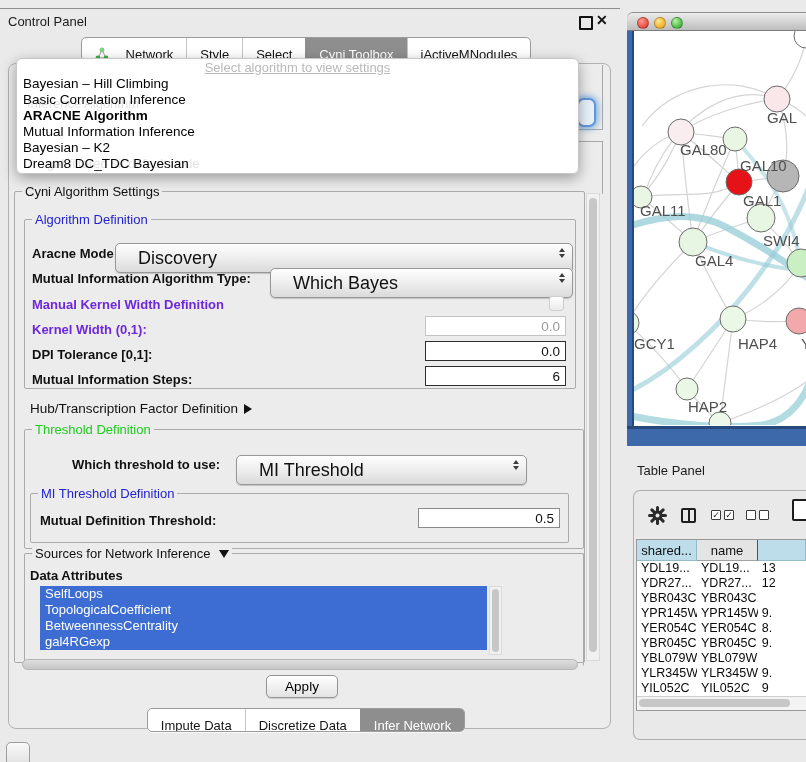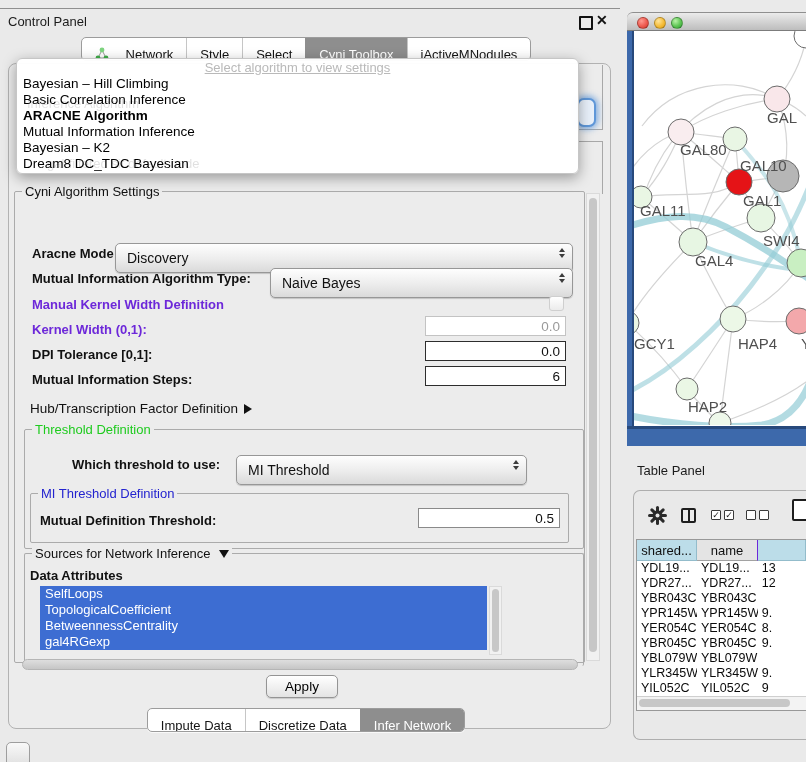--- a/index.html
+++ b/index.html
@@ -37,21 +37,21 @@
   .grp{position:absolute;border:1px solid #ababab;border-radius:2px;}
   .legend{position:absolute;top:-8px;left:7px;background:#ececec;padding:0 3px;font-size:13px;white-space:nowrap;display:flex;align-items:center;gap:4px;}
   .legend.blue{color:var(--legend-blue,#2323cf);}
   .legend.green{color:var(--legend-green,#1ecb1e);}
   .lbl{position:absolute;font-size:13px;font-weight:bold;color:#111;white-space:nowrap;}
   .lbl.dis{color:#6d28d9;}
   .plain{font-weight:normal;font-size:13.5px;}
   
   .combo{position:absolute;height:30px;box-sizing:border-box;border:1px solid #979797;border-radius:5px;
     background:linear-gradient(#fefefe,#ececec 55%,#dadada);box-shadow:0 1px 1px rgba(0,0,0,.18);
-    font-size:14px;display:flex;align-items:center;padding-left:11px;cursor:pointer;}
+    font-size:18px;display:flex;align-items:center;padding-left:22px;cursor:pointer;}
   .combo .arrows{position:absolute;right:7px;top:4px;display:flex;flex-direction:column;gap:2px;}
   .ar-up{width:0;height:0;border-left:3.5px solid transparent;border-right:3.5px solid transparent;border-bottom:4.5px solid #3c3c3c;}
   .ar-dn{width:0;height:0;border-left:3.5px solid transparent;border-right:3.5px solid transparent;border-top:4.5px solid #3c3c3c;}
   
   .nfield{position:absolute;height:20px;box-sizing:border-box;background:#fff;border:1px solid #2d2d2d;
     font-size:13.5px;text-align:right;padding:0 5px;line-height:19px;}
   .nfield.dis{border:1px solid #c3c3c3;color:#9a9a9a;}
   .checkbox{position:absolute;width:15px;height:15px;box-sizing:border-box;border:1px solid #cfcfcf;border-radius:3px;background:linear-gradient(#ffffff,#ebebeb);}
   .tri-right{display:inline-block;width:0;height:0;border-left:8px solid #111;border-top:5.5px solid transparent;border-bottom:5.5px solid transparent;margin-left:6px;vertical-align:-1px;}
   .tri-down{display:inline-block;width:0;height:0;border-top:8px solid #111;border-left:5.5px solid transparent;border-right:5.5px solid transparent;margin-left:4px;vertical-align:1px;}
@@ -159,31 +159,34 @@
         </div>
     </div>
 
     <div class="grp" style="left:14px;top:182px;width:569px;height:470px;">
       <span class="legend">Cyni Algorithm Settings</span>
     </div>
     <div class="vtrack" style="left:586px;top:184px;width:14px;height:468px;">
       <div class="vthumb" style="top:4px;bottom:8px;"></div>
     </div>
 
+    <div class="grp" style="left:24px;top:210px;width:550px;height:168px;">
+      <span class="legend blue">Algorithm Definition</span>
+    </div>
     <span class="lbl" style="left:32px;top:237px;">Aracne Mode:</span>
     <div class="combo" style="left:115px;top:234px;width:458px;">
       <span>Discovery</span>
       <span class="arrows">
           <span class="ar-up"></span>
           <span class="ar-dn"></span>
         </span>
     </div>
     <span class="lbl" style="left:32px;top:262px;">Mutual Information Algorithm Type:</span>
     <div class="combo" style="left:270px;top:259px;width:303px;">
-      <span>Naive Bayes</span>
+      <span>Which Bayes</span>
       <span class="arrows">
           <span class="ar-up"></span>
           <span class="ar-dn"></span>
         </span>
     </div>
     <span class="lbl dis" style="left:32px;top:288px;">Manual Kernel Width Definition</span>
     <div class="checkbox" style="left:549px;top:287px;"></div>
     <span class="lbl dis" style="left:32px;top:313px;">Kernel Width (0,1):</span>
     <div class="nfield dis" style="left:425px;top:307px;width:141px;">0.0</div>
     <span class="lbl" style="left:32px;top:338px;">DPI Tolerance [0,1]:</span>

